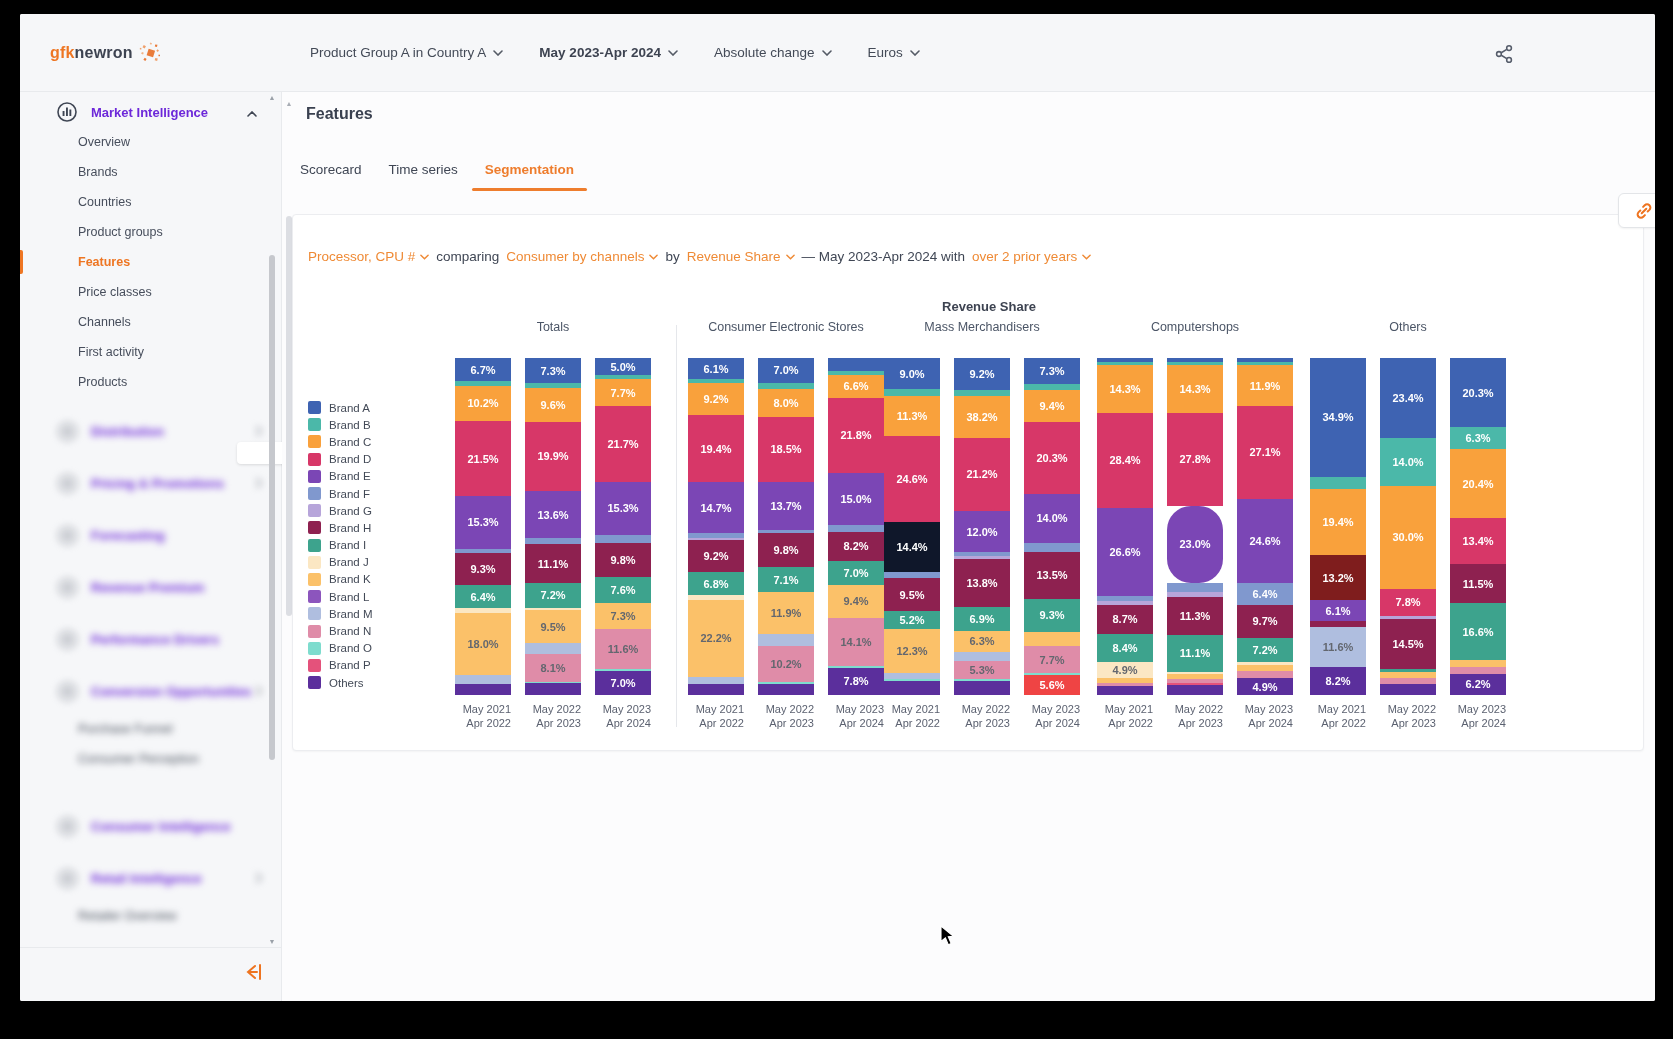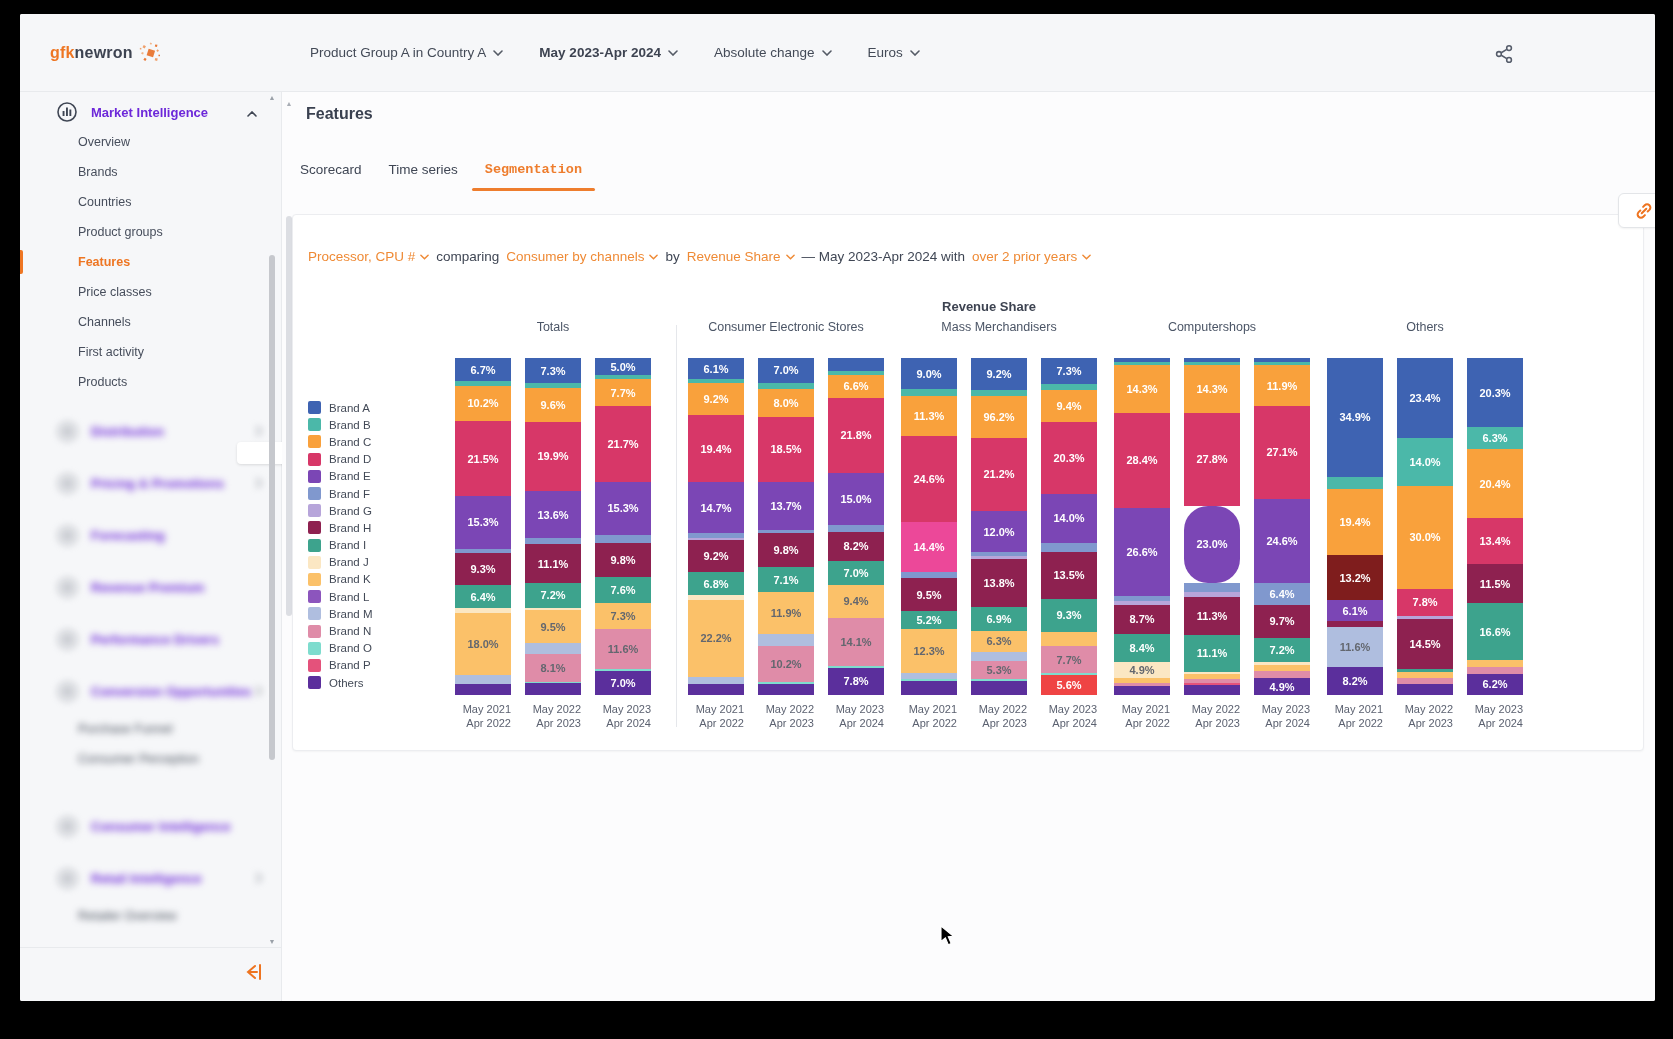--- a/index.html
+++ b/index.html
@@ -43,21 +43,21 @@
   
   .main-scrollbar{position:absolute;left:3px;top:8px;width:8px;height:880px;}
   .main-scrollbar .arrow{position:absolute;left:0;width:8px;font-size:7px;color:#a8adb5;text-align:center;line-height:8px;}
   .main-thumb{position:absolute;left:1px;top:116px;width:6px;height:400px;background:#dcdee3;border-radius:3px;}
 
   
   #main{position:absolute;left:262px;top:78px;width:1373px;height:909px;background:#fcfcfd;}
   #page-title{position:absolute;left:24px;top:13px;font-size:16px;font-weight:700;color:#3a4150;}
   #tabs{position:absolute;left:5px;top:62px;display:flex;}
   .tab{padding:8px 13px 12px 13px;font-size:13.5px;color:#3f4654;cursor:pointer;position:relative;margin-right:1px;}
-  .tab.active{color:#ee7d2d;font-weight:600;font-family:Liberation Mono, monospace;}
+  .tab.active{color:#ee7d2d;font-weight:600;}
   .tab.active::after{content:"";position:absolute;left:0;right:0;bottom:-2px;height:3px;background:#ee7d2d;border-radius:2px;}
 
   
   #card{position:absolute;left:10px;top:122px;width:1352px;height:537px;background:#fff;border:1px solid #ecedf0;border-radius:4px;box-shadow:0 1px 2px rgba(0,0,0,.04);}
   #filter-row{position:absolute;left:15px;top:34px;display:flex;align-items:center;gap:7px;font-size:13.5px;white-space:nowrap;}
   .f-link{color:#ef8a35;display:flex;align-items:center;gap:5px;cursor:pointer;}
   .f-plain{color:#3f4654;}
   #chart-title{position:absolute;left:162px;top:84px;width:1068px;text-align:center;font-size:13px;font-weight:700;color:#3d4351;}
   #link-btn{position:absolute;left:1325px;top:-22px;width:62px;height:35px;background:#fff;border:1px solid #e3e5e8;border-radius:6px;display:flex;align-items:center;padding-left:14px;cursor:pointer;box-shadow:0 1px 2px rgba(0,0,0,.05);}
 
@@ -595,35 +595,35 @@
                     <span class="seg-label lt">7.8%</span>
                   </div>
                 </div>
               </div>
               <div class="axis-row">
                 <div class="axis-label"><span>May 2021</span><br><span>Apr 2022</span></div>
                 <div class="axis-label"><span>May 2022</span><br><span>Apr 2023</span></div>
                 <div class="axis-label"><span>May 2023</span><br><span>Apr 2024</span></div>
               </div>
             </div>
-            <div class="chart-group" style="margin-left: 17px;">
+            <div class="chart-group" style="">
               <div class="group-title">Mass Merchandisers</div>
               <div class="bars-row">
                 <div class="bar">
                   <div class="seg" style="height: 9.34579%; background: rgb(62, 99, 178);">
                     <span class="seg-label lt">9.0%</span>
                   </div>
                   <div class="seg" style="height: 1.973%; background: rgb(75, 184, 169);"></div>
                   <div class="seg" style="height: 11.7342%; background: rgb(249, 161, 60);">
                     <span class="seg-label lt">11.3%</span>
                   </div>
                   <div class="seg" style="height: 25.5452%; background: rgb(215, 55, 104);">
                     <span class="seg-label lt">24.6%</span>
                   </div>
-                  <div class="seg" style="height: 14.9533%; background: #ec4899; text-align: center;">
+                  <div class="seg" style="height: 14.9533%; background: #0f172a; text-align: center;">
                     <span class="seg-label lt">14.4%</span>
                   </div>
                   <div class="seg" style="height: 1.76532%; background: rgb(128, 152, 206);"></div>
                   <div class="seg" style="height: 9.86501%; background: rgb(142, 33, 80);">
                     <span class="seg-label lt">9.5%</span>
                   </div>
                   <div class="seg" style="height: 5.39979%; background: rgb(61, 163, 141);">
                     <span class="seg-label lt">5.2%</span>
                   </div>
                   <div class="seg" style="height: 12.7726%; background: rgb(251, 193, 105);">
@@ -632,21 +632,21 @@
                   <div class="seg" style="height: 1.973%; background: rgb(175, 190, 223);"></div>
                   <div class="seg" style="height: 0.415369%; background: rgb(126, 220, 206);"></div>
                   <div class="seg" style="height: 4.25753%; background: rgb(91, 47, 156);"></div>
                 </div>
                 <div class="bar">
                   <div class="seg" style="height: 9.40695%; background: rgb(62, 99, 178);">
                     <span class="seg-label lt">9.2%</span>
                   </div>
                   <div class="seg" style="height: 1.94274%; background: rgb(75, 184, 169);"></div>
                   <div class="seg" style="height: 12.3722%; background: rgb(249, 161, 60);">
-                    <span class="seg-label lt">96.2%</span>
+                    <span class="seg-label lt">38.2%</span>
                   </div>
                   <div class="seg" style="height: 21.6769%; background: rgb(215, 55, 104);">
                     <span class="seg-label lt">21.2%</span>
                   </div>
                   <div class="seg" style="height: 12.2699%; background: rgb(123, 70, 181);">
                     <span class="seg-label lt">12.0%</span>
                   </div>
                   <div class="seg" style="height: 1.12474%; background: rgb(128, 152, 206);"></div>
                   <div class="seg" style="height: 0.920245%; background: rgb(183, 165, 218);"></div>
                   <div class="seg" style="height: 14.1104%; background: rgb(142, 33, 80);">

